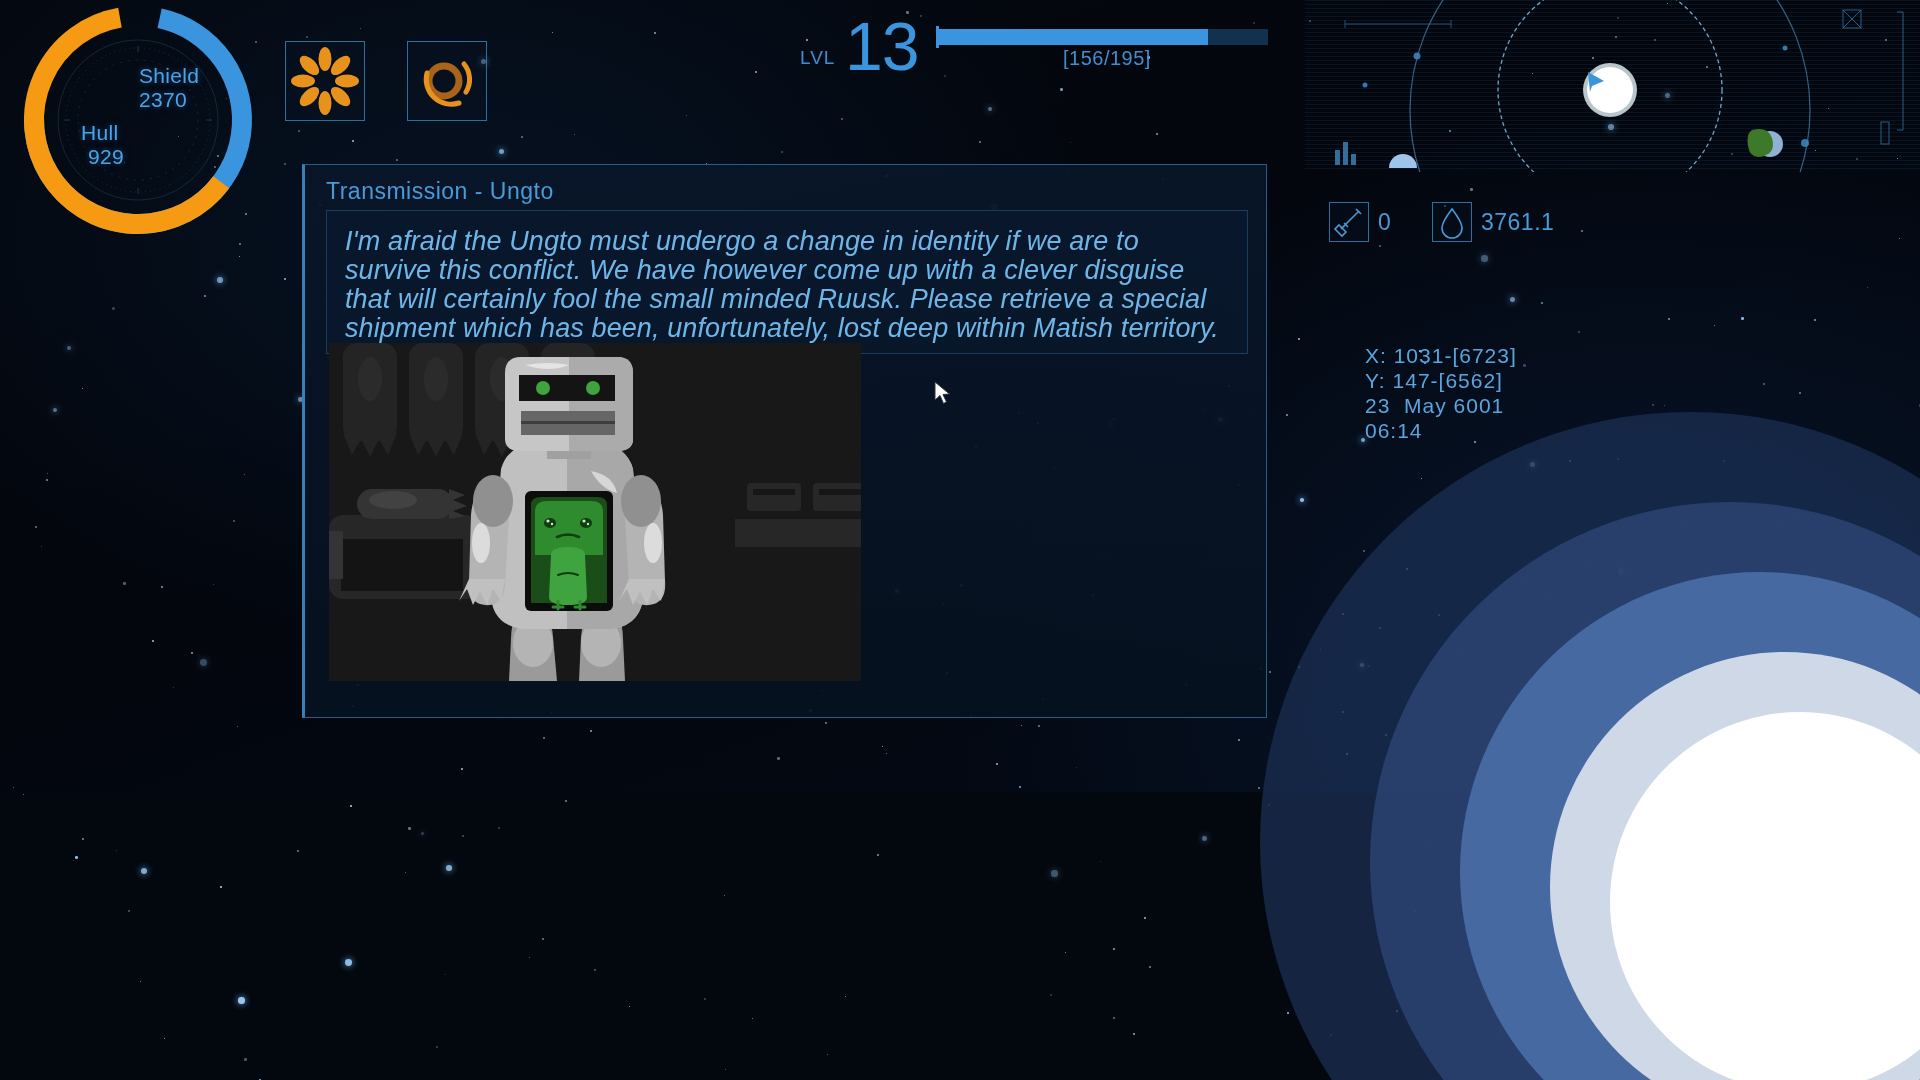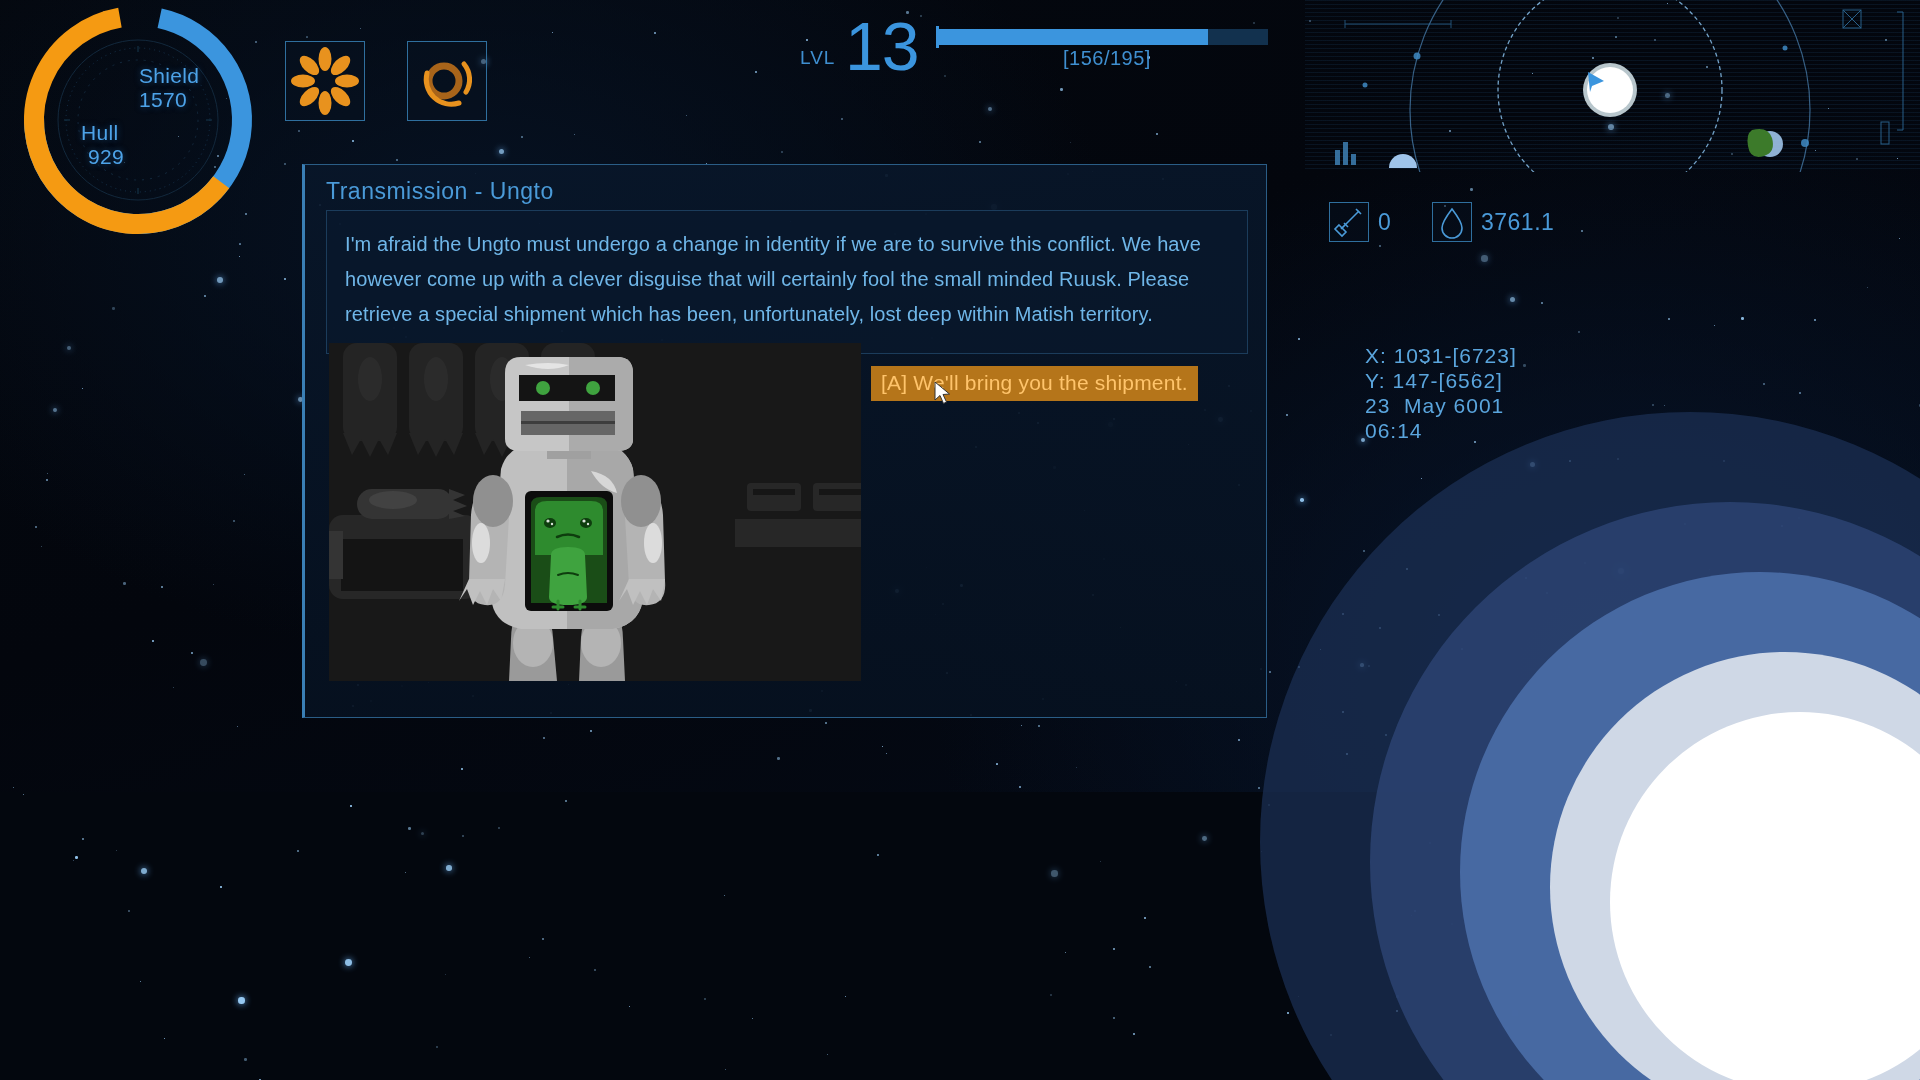--- a/index.html
+++ b/index.html
@@ -69,21 +69,21 @@
   #dialog .title {
     position:absolute; left:21px; top:13px;
     color:#4a9ad8; font-size:23px; letter-spacing:.5px;
   }
   #dialog .body-panel {
     position:absolute; left:21px; top:45px; width:922px; height:144px;
     background:rgba(10,26,48,.55); border:1px solid rgba(52,106,150,.45);
   }
   #dialog .body-text {
     padding:16px 18px 0 18px;
-    color:#6fb6e8; font-size:20px; line-height:35px; letter-spacing:.1px;
+    color:#6fb6e8; font-size:27px; line-height:29px; letter-spacing:.1px;font-style:italic;
   }
 
   
   #portrait {
     position:absolute; left:24px; top:178px; width:532px; height:338px;
     background:#1a1a1a; overflow:hidden;
   }
 
   
   #reply {
@@ -474,21 +474,21 @@
       </g>
 
       <circle cx="120" cy="120" r="104" fill="none" stroke="#1c2a36" stroke-width="17" stroke-dasharray="120 534" stroke-dashoffset="-60" transform="rotate(-90 120 120)"></circle>
 
       <path id="shield-arc" d="M 141.62281584504697 18.272649523684223 A 104 104 0 1 1 16.022808918616064 117.82198833213089" fill="none" stroke="#3b95de" stroke-width="20" stroke-linecap="butt"></path>
 
       <path id="hull-arc" d="M 101.94058952263924 17.57999368673036 A 104 104 0 1 0 203.27606257866827 182.29845424562095" fill="none" stroke="#f59a12" stroke-width="20" stroke-linecap="butt"></path>
     </svg>
     <div class="labels">
       <span class="g-label g-shield-name">Shield</span>
-      <span class="g-label g-shield-val">1570</span>
+      <span class="g-label g-shield-val">2370</span>
       <span class="g-label g-hull-name">Hull</span>
       <span class="g-label g-hull-val">929</span>
     </div>
   </div>
 
   <div class="icon-btn" id="icon-burst">
     <svg width="78" height="78" viewBox="0 0 78 78">
       <g fill="#e8921e">
         <g transform="translate(39,39)">
           <g>
@@ -722,21 +722,20 @@
           <rect x="190" y="32" width="96" height="26" fill="#141414"></rect>
           <circle cx="214" cy="45" r="7" fill="#3fa33f"></circle>
           <circle cx="264" cy="45" r="7" fill="#3fa33f"></circle>
 
           <rect x="192" y="68" width="94" height="24" fill="#666666"></rect>
           <rect x="192" y="78" width="94" height="3" fill="#3d3d3d"></rect>
         </g>
       </svg>
     </div>
 
-    <div id="reply">[A] We'll bring you the shipment.</div>
   </div>
 
   <div id="cursor">
     <svg width="20" height="26" viewBox="0 0 20 26">
       <path d="M 1 1 L 1 19 L 6 14.5 L 9.5 22.5 L 12.5 21 L 9 13.5 L 15.5 13 Z" fill="#ffffff" stroke="#333333" stroke-width="1"></path>
     </svg>
   </div>
 
 </div>
 

